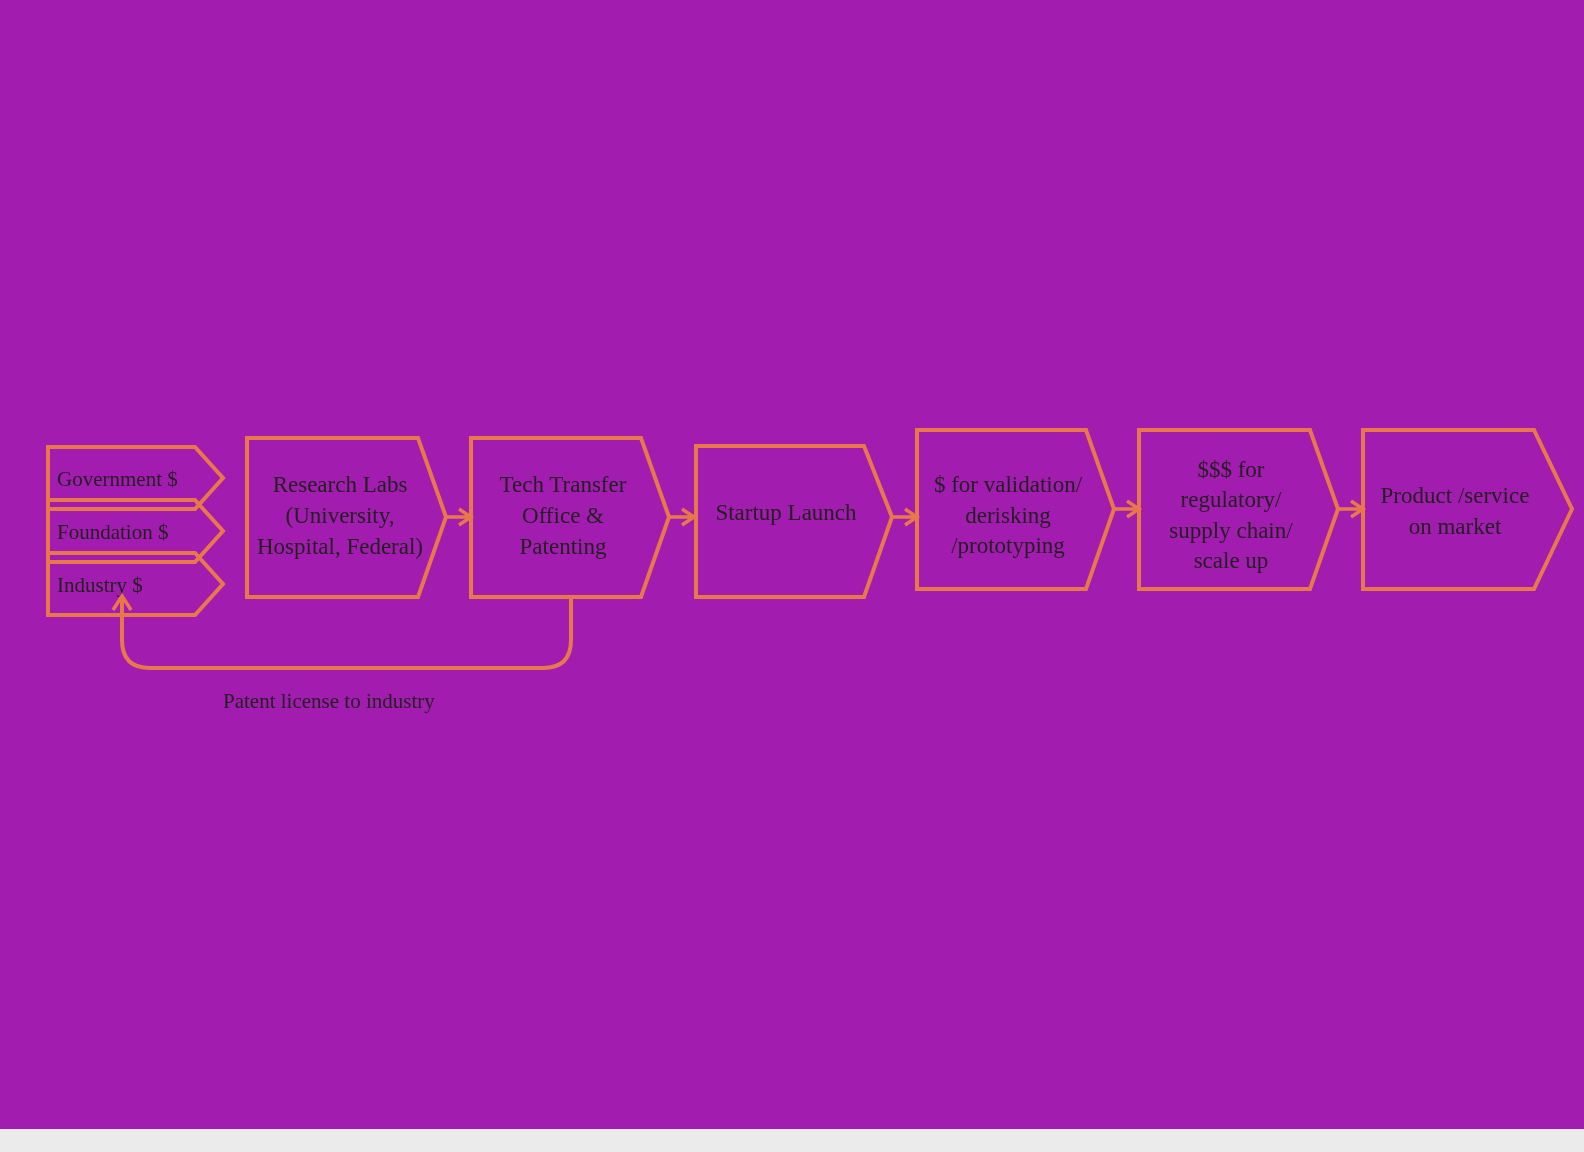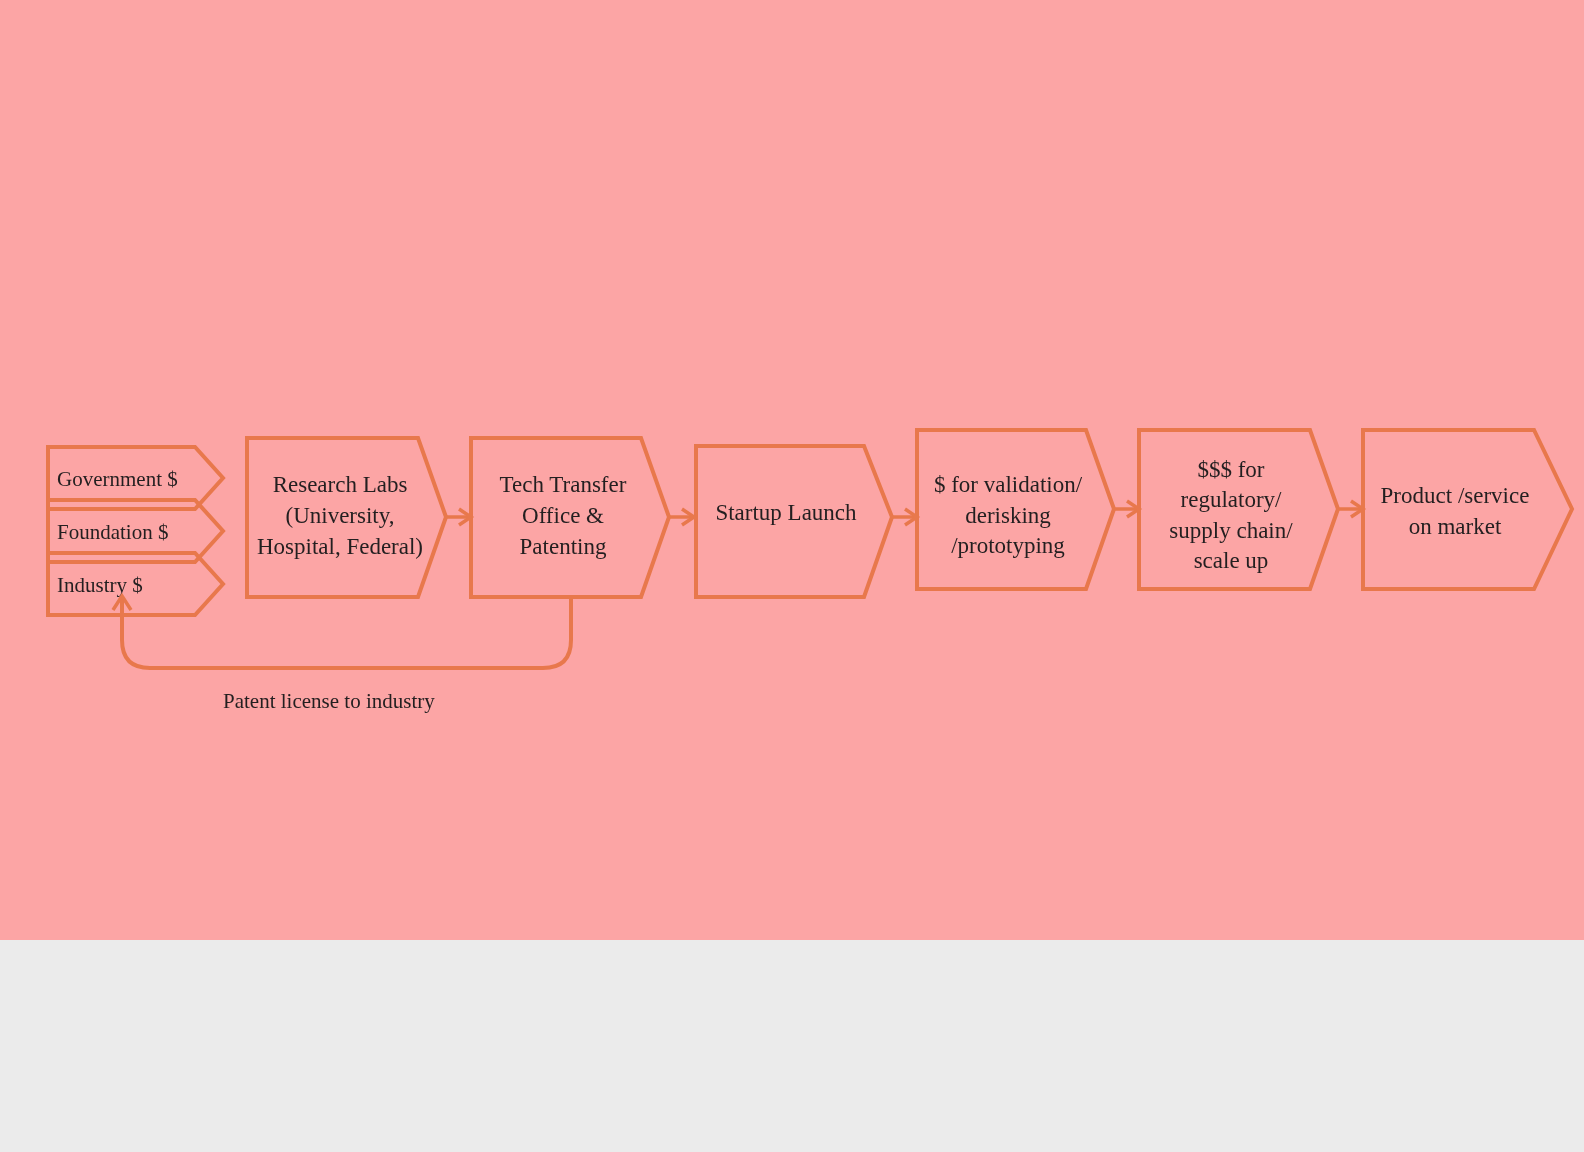--- a/index.html
+++ b/index.html
@@ -3,22 +3,22 @@
 <meta charset="utf-8">
 <style>
   html, body {
     margin: 0;
     padding: 0;
     background: #ebebeb;
   }
   #canvas {
     position: relative;
     width: 1584px;
-    height: 940px;
-    background: #fca5a5;
+    height: 1129px;
+    background: #a21caf;
     overflow: hidden;
     font-family: "Liberation Serif", "DejaVu Serif", serif;
   }
   svg#diagram {
     position: absolute;
     top: 0;
     left: 0;
     width: 1584px;
     height: 1152px;
   }

